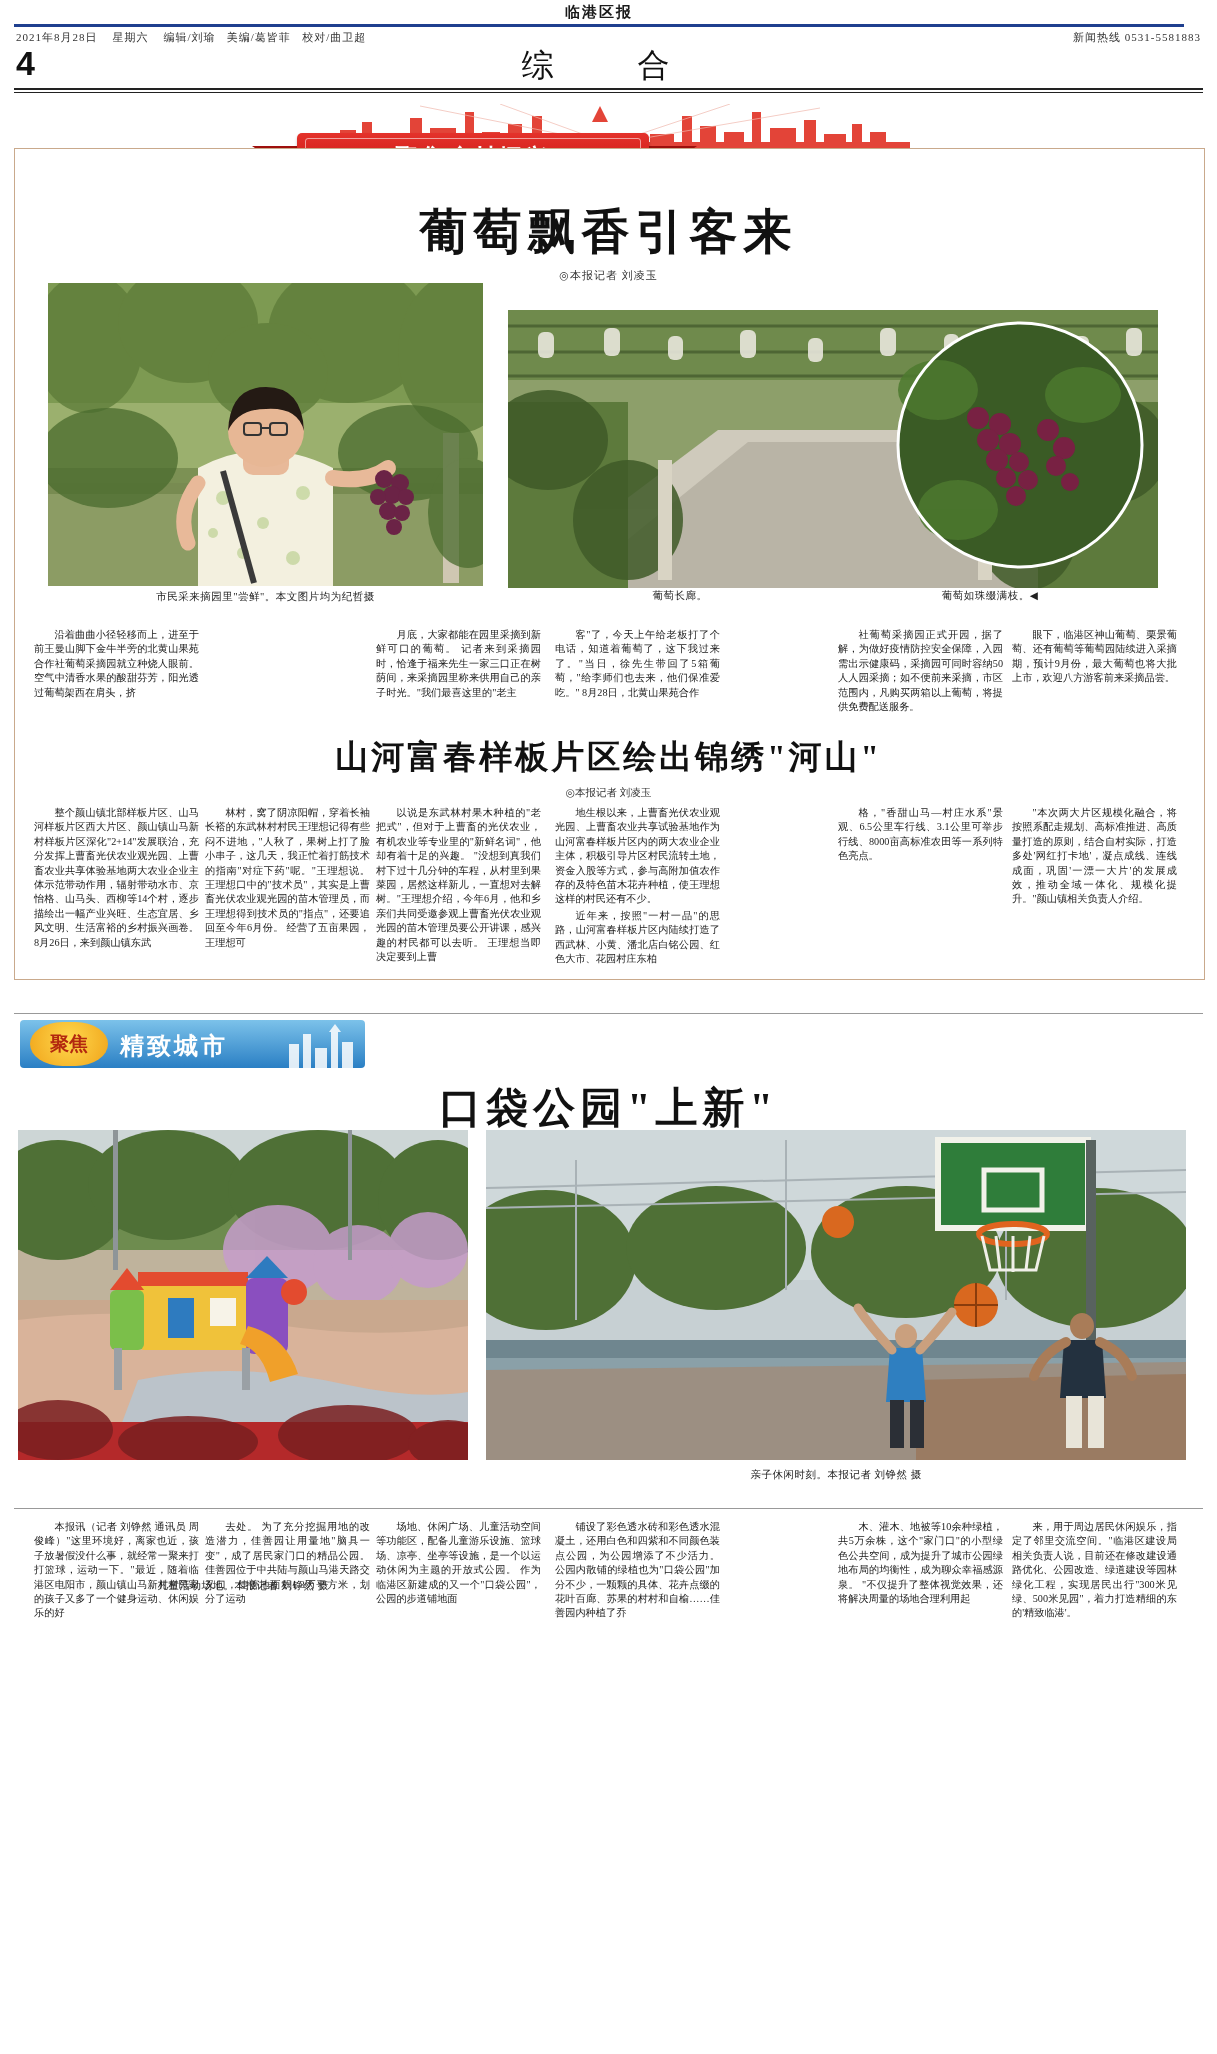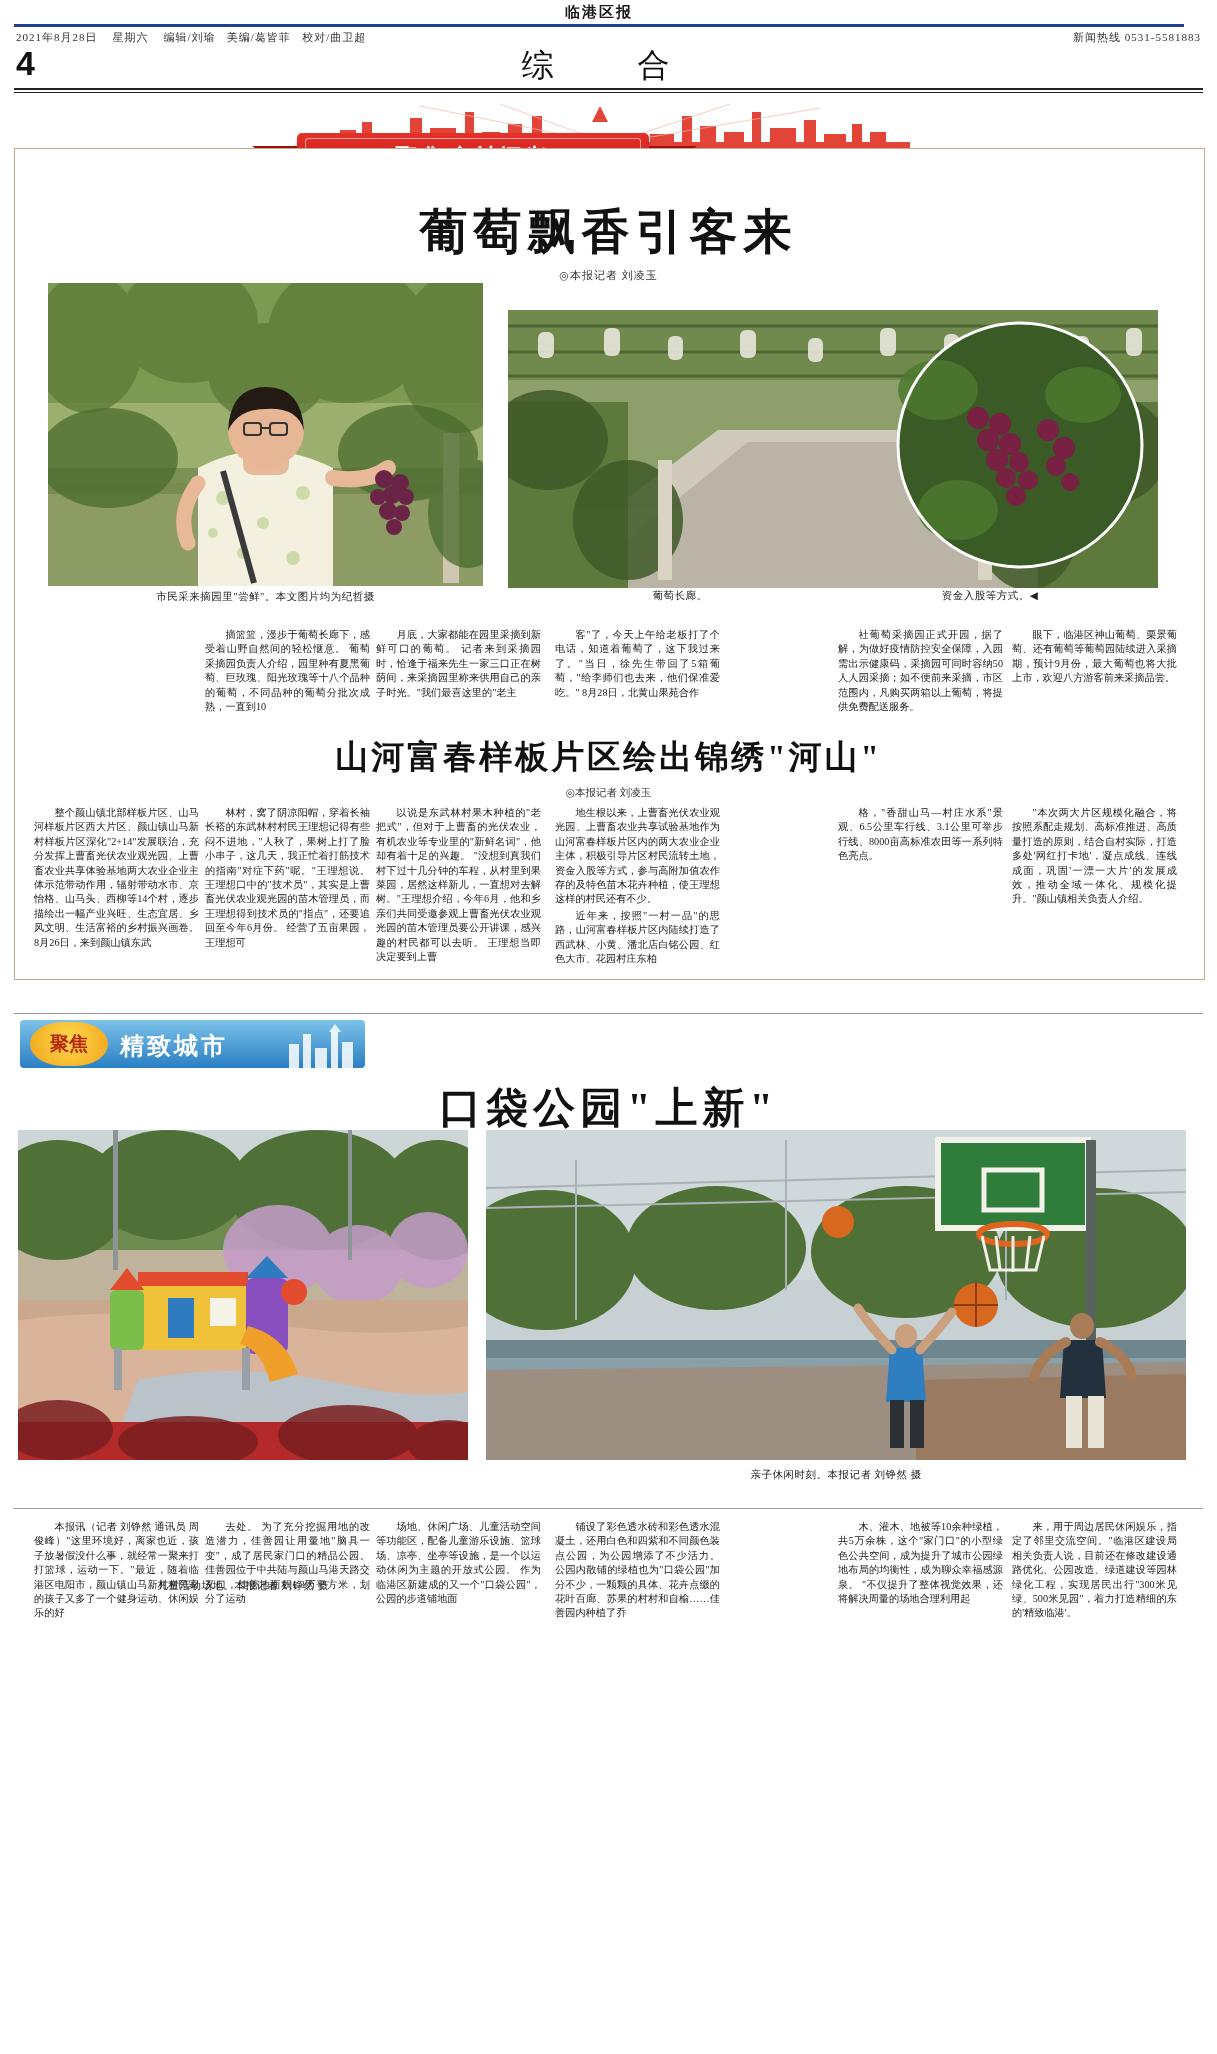--- a/index.html
+++ b/index.html
@@ -269,25 +269,25 @@
         <g fill="#4e7a2f" opacity=".9">
           <ellipse cx="430" cy="80" rx="40" ry="30"></ellipse>
             <ellipse cx="575" cy="85" rx="38" ry="28"></ellipse>
           <ellipse cx="450" cy="200" rx="40" ry="30"></ellipse>
         </g>
       </g>
       <circle cx="512" cy="135" r="122" fill="none" stroke="#ffffff" stroke-width="3"></circle>
     </svg>
   </div>
   <div class="cap" style="left:610px;top:589px;width:140px;">葡萄长廊。</div>
-  <div class="cap" style="left:880px;top:589px;width:220px;">资金入股等方式。◀</div>
-
-  <div class="col" style="left:205px;top:628px;width:165px;">
-    <p>摘篮篮，漫步于葡萄长廊下，感受着山野自然间的轻松惬意。
-葡萄采摘园负责人介绍，园里种有夏黑葡萄、巨玫瑰、阳光玫瑰等十八个品种的葡萄，不同品种的葡萄分批次成熟，一直到10</p>
+  <div class="cap" style="left:880px;top:589px;width:220px;">葡萄如珠缀满枝。◀</div>
+
+  <div class="col" style="left:34px;top:628px;width:165px;">
+    <p>沿着曲曲小径轻移而上，进至于前王曼山脚下金牛半旁的北黄山果苑合作社葡萄采摘园就立种烧人眼前。
+空气中清香水果的酸甜芬芳，阳光透过葡萄架西在肩头，挤</p>
   </div>
   <div class="col" style="left:376px;top:628px;width:165px;">
     <p>月底，大家都能在园里采摘到新鲜可口的葡萄。
 记者来到采摘园时，恰逢于福来先生一家三口正在树荫间，来采摘园里称来供用自己的亲子时光。"我们最喜这里的"老主</p>
   </div>
   <div class="col" style="left:555px;top:628px;width:165px;">
     <p>客"了，今天上午给老板打了个电话，知道着葡萄了，这下我过来了。"当日，徐先生带回了5箱葡萄，"给李师们也去来，他们保准爱吃。"
 8月28日，北黄山果苑合作</p>
   </div>
   <div class="col" style="left:838px;top:628px;width:165px;">

